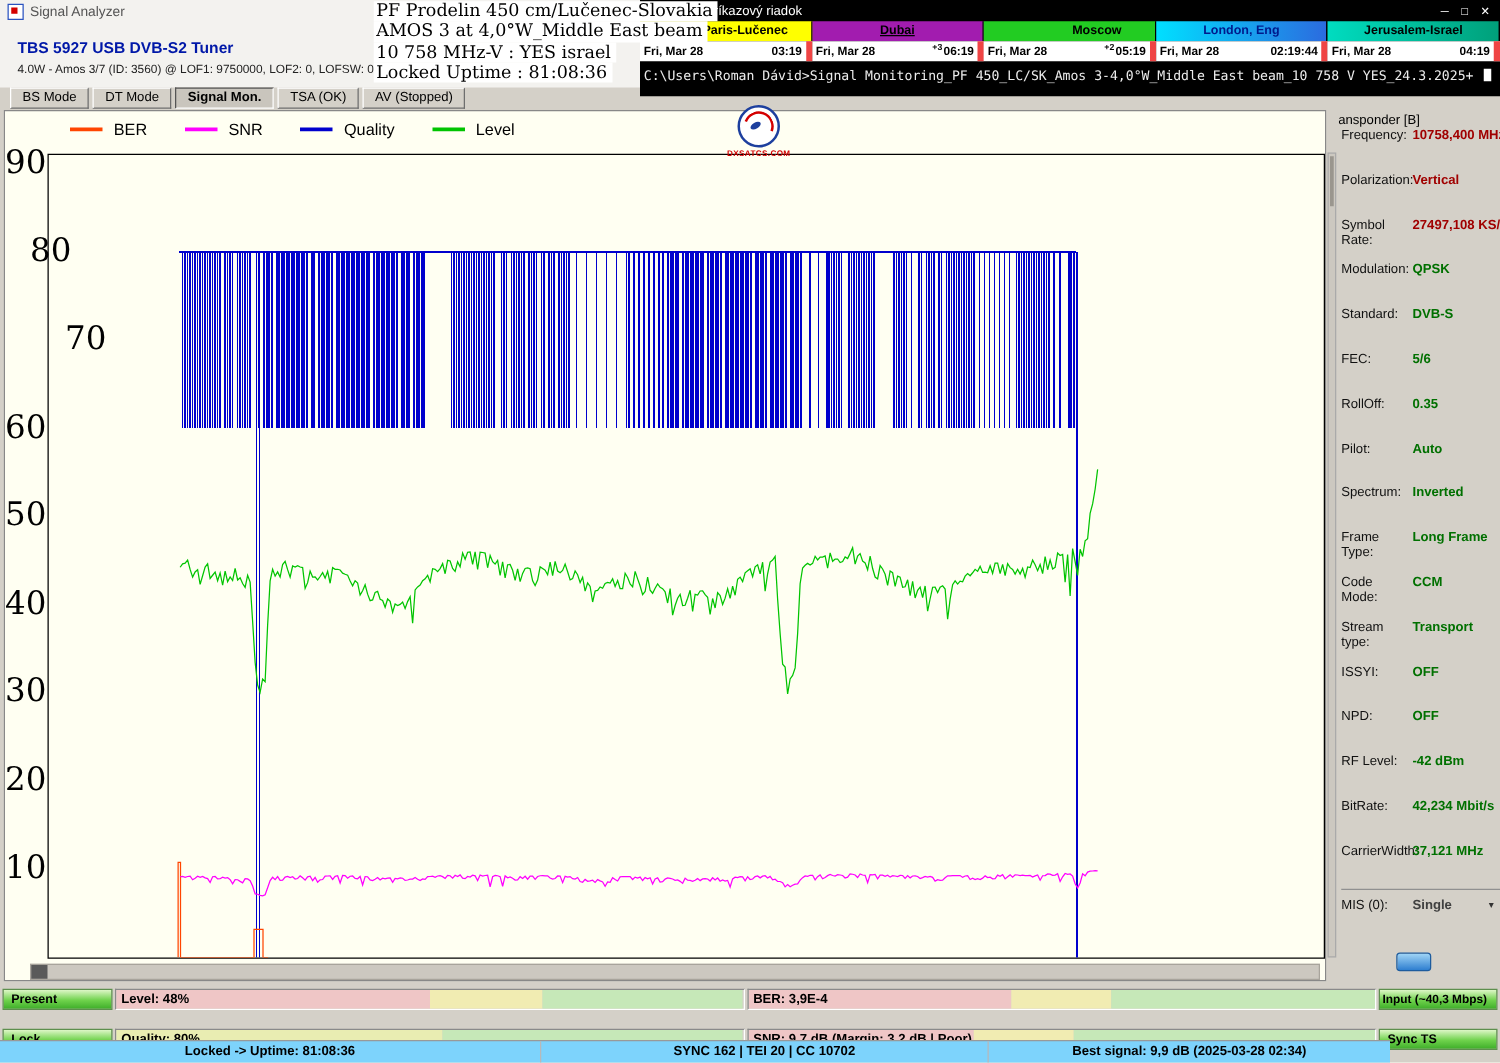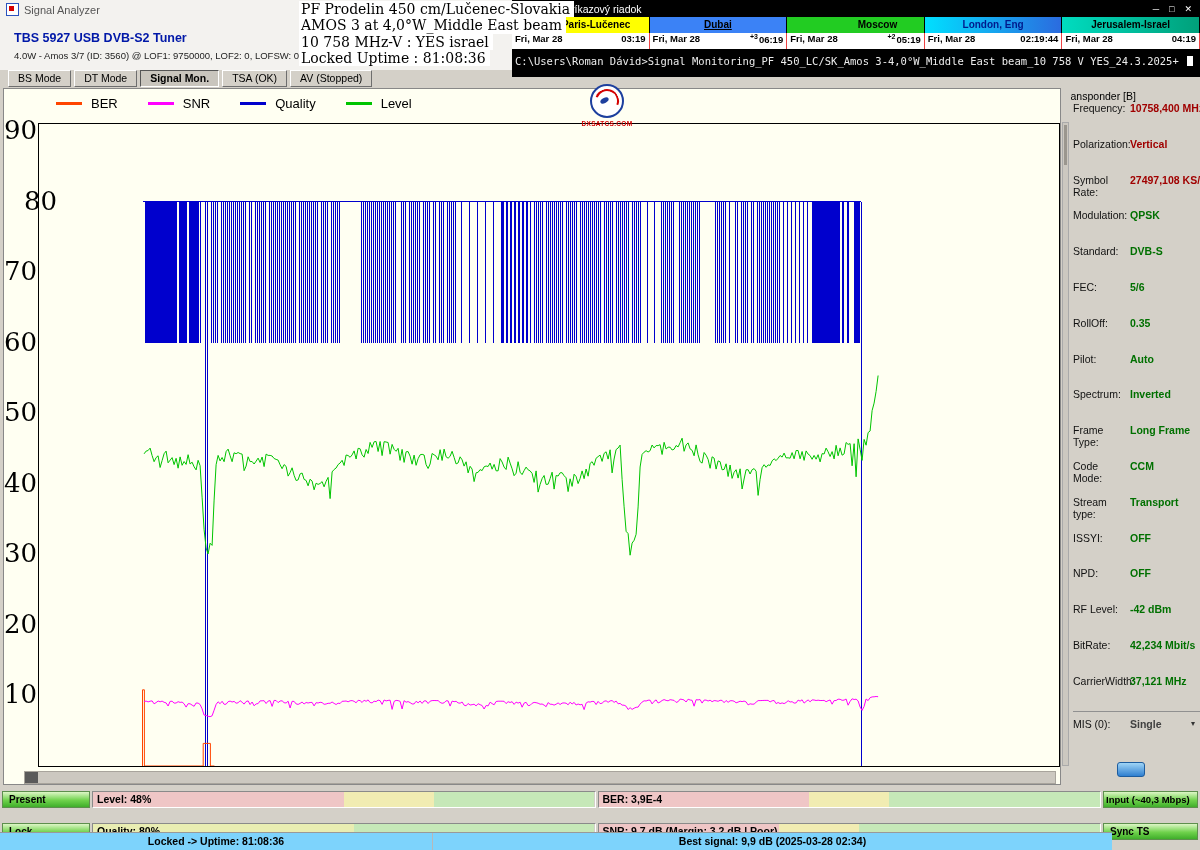--- a/index.html
+++ b/index.html
@@ -14,21 +14,21 @@
   .overlay div{background:#fff;padding:0 4px 0 2px;width:max-content}
   
   .console{position:absolute;left:512px;top:0;width:688px;height:77px;background:#000;z-index:2}
   .console-titlebar{height:17px;display:flex;align-items:center;color:#fff;font-size:10.5px;padding-left:34px;gap:6px}
   .console-win-icon{width:10px;height:9px;border:1px solid #fff;position:relative;flex:none}
   .console-win-icon::after{content:"";position:absolute;left:0;top:0;width:100%;height:2px;background:#fff}
   .console-controls{margin-left:auto;display:flex;gap:10px;padding-right:8px;font-size:9px;color:#fff}
   .console-controls span{cursor:default}
   .clock-row{display:flex;height:16px}
   .clock-city{width:137.6px;box-sizing:border-box;font-size:10px;font-weight:bold;text-align:center;line-height:16px;border-right:1px solid #000;white-space:nowrap;overflow:hidden}
-  .clock-time{width:137.6px;box-sizing:border-box;background:#fff;color:#000;font-size:9.5px;font-weight:bold;display:flex;justify-content:space-between;padding:0 3px;border-right:1px solid #ef4444;white-space:nowrap;overflow:hidden}
+  .clock-time{width:137.6px;box-sizing:border-box;background:#fff;color:#000;font-size:9.5px;font-weight:bold;display:flex;justify-content:space-between;align-items:center;padding:0 3px;border-right:5px solid #ef4444;white-space:nowrap;overflow:hidden}
   .clock-time sup{font-size:7px;margin-right:1px}
   .console-prompt{color:#ececec;font-family:"DejaVu Sans Mono",monospace;font-size:10.5px;padding:6px 0 0 3px;white-space:nowrap}
   .console-prompt::after{content:"";display:inline-block;width:6px;height:10px;background:#fff;margin-left:2px;vertical-align:-1px}
   
   .tabs{position:absolute;left:8px;top:70px;display:flex;gap:3px;z-index:3}
   .tab{height:17px;line-height:15px;font-size:10.5px;padding:0 9px;background:#d4d0c8;border:1px solid;border-color:#fff #6e6e6e #6e6e6e #fff;color:#000;box-sizing:border-box}
   .tab.active{background:#c9c5bd;border-color:#555 #fff #fff #555;font-weight:bold}
   
   .chart-panel{position:absolute;left:3px;top:88px;width:1058px;height:697px;background:#fffff2;border:1px solid #888;box-sizing:border-box}
   .legend{position:absolute;left:52px;top:7px;display:flex;align-items:center;font-size:13px;color:#000;z-index:2}
@@ -96,21 +96,21 @@
     <span class="console-win-icon"></span>
     <span>Príkazový riadok</span>
     <span class="console-controls" id="console-controls">
         <span>─</span>
         <span>□</span>
         <span>✕</span>
       </span>
   </div>
   <div class="clock-row" id="clock-cities">
       <div class="clock-city" style="color: rgb(0, 0, 0); background: rgb(255, 255, 0);">Berlin-Paris-Lučenec</div>
-      <div class="clock-city" style="color: rgb(0, 0, 0); background: #3b82f6; text-decoration: underline;">Dubai</div>
+      <div class="clock-city" style="color: rgb(0, 0, 0); background: #a21caf; text-decoration: underline;">Dubai</div>
       <div class="clock-city" style="color: rgb(0, 0, 0); background: rgb(34, 204, 34); padding-left: 44px;">Moscow</div>
       <div class="clock-city" style="color: rgb(0, 26, 140); background: linear-gradient(90deg, rgb(0, 224, 255), rgb(43, 107, 223));">London, Eng</div>
       <div class="clock-city" style="color: rgb(0, 0, 0); background: linear-gradient(90deg, rgb(0, 220, 192), rgb(0, 160, 122));">Jerusalem-Israel</div>
     </div>
   <div class="clock-row" id="clock-times">
       <div class="clock-time">
         <span>Fri, Mar 28</span>
         <span>03:19</span>
       </div>
       <div class="clock-time">
@@ -174,21 +174,21 @@
         <path d="M103.5 642.0L103.5 565.8L105.4 565.8L105.4 642.0L164.2 642.0L164.2 619.4L171.4 619.4L171.4 642.0L175.4 642.0" stroke="#ff4500" stroke-width="1" fill="none"></path>
         <path d="M105.1 329.8L107.1 327.1L109.1 326.5L111.1 324.1L113.1 331.5L115.1 337.7L117.1 333.6L119.1 331.8L121.1 343.5L123.1 336.6L125.1 329.7L127.1 327.1L129.1 338.8L131.1 336.2L133.1 333.6L135.1 340.6L137.1 334.3L139.1 344.2L141.1 332.9L143.1 341.3L145.1 337.5L147.1 340.4L149.1 330.7L151.1 340.0L153.1 338.2L155.1 342.8L157.1 345.9L159.1 336.3L161.1 341.7L163.1 373.2L165.1 405.8L167.1 424.0L169.1 429.9L171.1 419.2L173.1 421.4L175.1 376.1L177.1 340.7L179.1 331.4L181.1 336.9L183.1 333.5L185.1 337.7L187.1 327.6L189.1 325.1L191.1 331.7L193.1 337.7L195.1 328.8L197.1 329.7L199.1 328.5L201.1 329.6L203.1 330.1L205.1 346.7L207.1 342.1L209.1 332.8L211.1 337.6L213.1 337.5L215.1 340.0L217.1 337.2L219.1 334.1L221.1 338.5L223.1 333.0L225.1 342.6L227.1 330.1L229.1 331.4L231.1 331.4L233.1 332.0L235.1 334.5L237.1 335.4L239.1 336.1L241.1 340.8L243.1 344.7L245.1 340.6L247.1 342.4L249.1 352.1L251.1 348.6L253.1 343.8L255.1 351.3L257.1 356.5L259.1 355.9L261.1 349.9L263.1 349.0L265.1 355.4L267.1 356.4L269.1 361.8L271.1 355.2L273.1 357.1L275.1 365.8L277.1 359.2L279.1 360.4L281.1 359.5L283.1 357.6L285.1 362.8L287.1 357.3L289.1 353.4L291.1 374.6L293.1 347.9L295.1 345.5L297.1 344.0L299.1 340.6L301.1 339.0L303.1 336.3L305.1 341.5L307.1 331.0L309.1 331.5L311.1 333.3L313.1 330.9L315.1 326.9L317.1 335.0L319.1 324.3L321.1 324.8L323.1 330.8L325.1 333.2L327.1 325.5L329.1 329.5L331.1 318.4L333.1 323.4L335.1 317.8L337.1 317.5L339.1 327.5L341.1 317.5L343.1 331.6L345.1 317.7L347.1 318.0L349.1 318.5L351.1 330.2L353.1 320.4L355.1 325.3L357.1 327.3L359.1 324.3L361.1 336.4L363.1 325.4L365.1 338.4L367.1 327.8L369.1 327.6L371.1 332.2L373.1 340.2L375.1 331.1L377.1 341.3L379.1 334.7L381.1 330.8L383.1 330.3L385.1 331.0L387.1 340.7L389.1 344.5L391.1 340.0L393.1 329.5L395.1 330.8L397.1 332.2L399.1 335.8L401.1 325.7L403.1 336.5L405.1 325.1L407.1 332.8L409.1 334.2L411.1 332.3L413.1 327.3L415.1 333.4L417.1 339.9L419.1 338.9L421.1 332.8L423.1 335.8L425.1 342.1L427.1 337.8L429.1 348.9L431.1 342.3L433.1 345.1L435.1 357.6L437.1 348.8L439.1 348.3L441.1 345.6L443.1 346.6L445.1 342.8L447.1 342.0L449.1 342.5L451.1 339.0L453.1 345.2L455.1 340.4L457.1 346.8L459.1 346.8L461.1 334.6L463.1 338.0L465.1 343.1L467.1 345.5L469.1 333.1L471.1 339.1L473.1 344.8L475.1 351.7L477.1 349.2L479.1 337.7L481.1 348.2L483.1 350.6L485.1 346.6L487.1 343.1L489.1 345.8L491.1 346.9L493.1 349.4L495.1 358.4L497.1 346.9L499.1 368.1L501.1 360.4L503.1 354.6L505.1 351.5L507.1 360.4L509.1 360.2L511.1 354.6L513.1 348.2L515.1 365.1L517.1 351.5L519.1 352.0L521.1 348.8L523.1 348.7L525.1 351.7L527.1 353.8L529.1 367.6L531.1 354.8L533.1 362.4L535.1 350.2L537.1 352.5L539.1 359.6L541.1 354.5L543.1 346.9L545.1 354.7L547.1 345.0L549.1 352.2L551.1 339.4L553.1 337.7L555.1 341.3L557.1 334.2L559.1 332.6L561.1 331.1L563.1 337.4L565.1 329.4L567.1 327.8L569.1 335.1L571.1 325.8L573.1 348.9L575.1 335.0L577.1 325.6L579.1 324.0L581.1 321.1L583.1 355.4L585.1 382.8L587.1 407.3L589.1 409.6L591.1 431.2L593.1 419.1L595.1 416.3L597.1 410.3L599.1 382.9L601.1 343.0L603.1 330.4L605.1 328.2L607.1 326.7L609.1 328.0L611.1 326.7L613.1 321.0L615.1 323.9L617.1 321.6L619.1 321.6L621.1 320.7L623.1 330.5L625.1 318.3L627.1 325.0L629.1 323.2L631.1 323.2L633.1 326.0L635.1 325.2L637.1 321.5L639.1 322.9L641.1 318.7L643.1 314.2L645.1 327.3L647.1 320.9L649.1 318.9L651.1 324.9L653.1 326.3L655.1 331.8L657.1 320.9L659.1 330.8L661.1 337.6L663.1 339.1L665.1 328.5L667.1 331.2L669.1 335.4L671.1 344.3L673.1 332.8L675.1 334.1L677.1 345.1L679.1 336.9L681.1 337.7L683.1 345.8L685.1 345.4L687.1 339.8L689.1 352.5L691.1 341.0L693.1 354.4L695.1 348.3L697.1 345.7L699.1 354.1L701.1 344.8L703.1 365.0L705.1 355.0L707.1 345.8L709.1 345.7L711.1 350.0L713.1 345.7L715.1 344.6L717.1 347.2L719.1 371.4L721.1 355.3L723.1 343.7L725.1 340.7L727.1 343.3L729.1 340.9L731.1 341.4L733.1 336.9L735.1 334.8L737.1 336.6L739.1 334.2L741.1 331.5L743.1 333.1L745.1 329.1L747.1 333.9L749.1 333.8L751.1 334.2L753.1 328.6L755.1 334.8L757.1 326.5L759.1 326.5L761.1 334.8L763.1 327.5L765.1 336.4L767.1 326.9L769.1 330.1L771.1 331.6L773.1 335.3L775.1 331.4L777.1 335.2L779.1 330.7L781.1 337.9L783.1 329.6L785.1 330.0L787.1 324.1L789.1 327.8L791.1 332.5L793.1 327.6L795.1 334.9L797.1 321.3L799.1 331.8L801.1 323.9L803.1 331.2L805.1 329.9L807.1 318.5L809.1 320.4L811.1 319.6L813.1 341.8L815.1 319.7L817.1 352.8L819.1 314.9L821.1 325.3L823.1 336.4L825.1 315.4L827.1 321.2L829.1 308.6L831.1 307.0L833.1 286.6L835.1 279.1L837.1 267.4L839.1 251.5" stroke="#00c400" stroke-width="1" fill="none"></path>
         <path d="M105.1 577.4L107.1 577.1L109.1 577.9L111.1 577.2L113.1 576.9L115.1 579.8L117.1 578.6L119.1 577.0L121.1 577.8L123.1 577.1L125.1 578.3L127.1 578.9L129.1 582.0L131.1 577.4L133.1 577.2L135.1 579.1L137.1 579.0L139.1 577.7L141.1 578.4L143.1 578.1L145.1 579.8L147.1 583.1L149.1 579.7L151.1 579.8L153.1 581.1L155.1 582.3L157.1 579.0L159.1 579.1L161.1 580.5L163.1 584.8L165.1 591.1L167.1 591.4L169.1 592.3L171.1 592.7L173.1 591.8L175.1 586.2L177.1 580.4L179.1 577.8L181.1 579.7L183.1 577.3L185.1 580.3L187.1 580.2L189.1 577.7L191.1 577.1L193.1 578.0L195.1 577.4L197.1 579.2L199.1 578.8L201.1 576.7L203.1 578.2L205.1 580.1L207.1 577.5L209.1 576.9L211.1 580.5L213.1 578.0L215.1 581.8L217.1 579.9L219.1 579.6L221.1 576.9L223.1 576.8L225.1 576.7L227.1 579.5L229.1 577.1L231.1 576.6L233.1 582.4L235.1 576.4L237.1 576.5L239.1 578.6L241.1 577.0L243.1 576.8L245.1 578.7L247.1 579.0L249.1 577.2L251.1 584.0L253.1 577.3L255.1 577.4L257.1 579.9L259.1 580.4L261.1 579.4L263.1 578.0L265.1 580.0L267.1 578.5L269.1 579.0L271.1 578.5L273.1 578.4L275.1 581.9L277.1 578.7L279.1 579.0L281.1 578.3L283.1 578.6L285.1 580.3L287.1 580.0L289.1 579.3L291.1 579.3L293.1 578.0L295.1 579.4L297.1 580.5L299.1 579.2L301.1 579.5L303.1 577.3L305.1 577.2L307.1 577.0L309.1 577.8L311.1 576.8L313.1 576.6L315.1 577.3L317.1 578.8L319.1 576.3L321.1 576.6L323.1 578.5L325.1 576.2L327.1 577.3L329.1 575.9L331.1 578.5L333.1 578.9L335.1 577.2L337.1 577.6L339.1 576.1L341.1 576.7L343.1 580.4L345.1 576.0L347.1 576.9L349.1 576.4L351.1 576.2L353.1 585.4L355.1 577.4L357.1 576.4L359.1 576.6L361.1 577.3L363.1 585.0L365.1 576.7L367.1 578.2L369.1 577.6L371.1 578.6L373.1 580.0L375.1 579.9L377.1 577.3L379.1 578.8L381.1 577.0L383.1 579.4L385.1 576.9L387.1 576.9L389.1 579.5L391.1 577.2L393.1 576.6L395.1 576.5L397.1 576.6L399.1 576.6L401.1 578.4L403.1 579.3L405.1 578.8L407.1 576.8L409.1 576.9L411.1 582.1L413.1 577.1L415.1 577.7L417.1 577.3L419.1 578.9L421.1 579.2L423.1 578.0L425.1 581.2L427.1 581.8L429.1 579.5L431.1 581.0L433.1 580.7L435.1 580.2L437.1 581.9L439.1 579.7L441.1 580.7L443.1 581.5L445.1 585.0L447.1 581.5L449.1 581.9L451.1 578.2L453.1 579.6L455.1 580.8L457.1 577.5L459.1 577.2L461.1 577.2L463.1 577.2L465.1 577.3L467.1 579.6L469.1 577.7L471.1 578.5L473.1 577.7L475.1 580.4L477.1 578.1L479.1 579.1L481.1 578.2L483.1 583.2L485.1 579.1L487.1 578.3L489.1 581.6L491.1 581.3L493.1 579.3L495.1 578.4L497.1 578.7L499.1 579.2L501.1 580.2L503.1 580.0L505.1 581.1L507.1 582.7L509.1 578.6L511.1 580.2L513.1 580.3L515.1 581.1L517.1 580.2L519.1 578.9L521.1 580.5L523.1 579.1L525.1 578.9L527.1 579.2L529.1 580.8L531.1 578.2L533.1 580.0L535.1 578.4L537.1 581.0L539.1 580.0L541.1 580.8L543.1 580.3L545.1 585.6L547.1 579.1L549.1 577.8L551.1 578.1L553.1 577.4L555.1 577.5L557.1 580.6L559.1 577.4L561.1 579.6L563.1 579.2L565.1 577.3L567.1 576.8L569.1 578.3L571.1 576.9L573.1 576.6L575.1 578.4L577.1 577.1L579.1 579.8L581.1 579.4L583.1 581.1L585.1 581.2L587.1 582.2L589.1 585.5L591.1 583.7L593.1 585.4L595.1 584.2L597.1 583.3L599.1 583.1L601.1 580.1L603.1 578.1L605.1 576.8L607.1 577.0L609.1 576.2L611.1 576.2L613.1 579.9L615.1 577.3L617.1 575.9L619.1 579.0L621.1 578.0L623.1 576.5L625.1 575.6L627.1 576.4L629.1 576.8L631.1 575.7L633.1 576.0L635.1 576.4L637.1 578.4L639.1 577.7L641.1 575.1L643.1 575.4L645.1 576.0L647.1 578.0L649.1 575.2L651.1 576.0L653.1 576.3L655.1 582.2L657.1 575.7L659.1 575.9L661.1 575.6L663.1 579.1L665.1 576.1L667.1 576.1L669.1 577.0L671.1 576.2L673.1 577.7L675.1 576.6L677.1 576.8L679.1 577.3L681.1 576.3L683.1 576.4L685.1 578.7L687.1 576.5L689.1 578.3L691.1 576.8L693.1 576.7L695.1 577.2L697.1 578.8L699.1 578.1L701.1 577.2L703.1 577.6L705.1 577.1L707.1 577.9L709.1 580.9L711.1 579.8L713.1 580.2L715.1 580.1L717.1 578.2L719.1 576.6L721.1 576.6L723.1 576.5L725.1 576.4L727.1 576.4L729.1 576.4L731.1 577.9L733.1 576.8L735.1 576.5L737.1 579.6L739.1 578.5L741.1 579.6L743.1 578.9L745.1 579.6L747.1 578.5L749.1 576.7L751.1 578.0L753.1 577.7L755.1 579.1L757.1 578.9L759.1 576.1L761.1 577.1L763.1 575.8L765.1 579.1L767.1 577.4L769.1 575.9L771.1 577.8L773.1 575.9L775.1 576.0L777.1 576.5L779.1 576.2L781.1 576.5L783.1 576.5L785.1 576.4L787.1 577.7L789.1 576.7L791.1 576.0L793.1 580.2L795.1 576.6L797.1 576.5L799.1 575.2L801.1 575.3L803.1 576.3L805.1 576.1L807.1 575.0L809.1 581.2L811.1 577.4L813.1 574.8L815.1 575.5L817.1 575.2L819.1 576.9L821.1 583.0L823.1 586.4L825.1 582.4L827.1 575.0L829.1 576.6L831.1 573.7L833.1 572.9L835.1 572.8L837.1 572.5L839.1 572.7" stroke="#ff00ff" stroke-width="1" fill="none"></path>
       </svg>
   </div>
   <div class="hscroll">
     <div class="hthumb"></div>
   </div>
 <div class="ylabel" style="top: 26.0549px;">90</div>
     <div class="ylabel" style="top: 96.6044px; margin-left: 20px;">80</div>
-    <div class="ylabel" style="top: 167.154px;">70</div>
+    <div class="ylabel" style="top: 167.154px; margin-left: 48px;">70</div>
     <div class="ylabel" style="top: 237.703px;">60</div>
     <div class="ylabel" style="top: 308.253px;">50</div>
     <div class="ylabel" style="top: 378.802px;">40</div>
     <div class="ylabel" style="top: 449.352px;">30</div>
     <div class="ylabel" style="top: 519.901px;">20</div>
     <div class="ylabel" style="top: 590.451px;">10</div>
   </div>
 
 <div class="vscroll">
   <div class="vthumb"></div>
@@ -303,14 +303,15 @@
         <div class="zone" style="width: 16%; background: rgb(241, 236, 178);"></div>
         <div class="zone" style="width: 48%; background: rgb(198, 232, 184);"></div>
         <div class="meter-label">SNR: 9,7 dB (Margin: 3,2 dB | Poor)</div>
       </div>
       <div class="badge" style="flex: 0 0 95px;">Sync TS</div>
     </div>
   </div>
 
 <div class="statusbar">
   <div class="status-cell c1">Locked -&gt; Uptime: 81:08:36</div>
+  <div class="status-cell c2">SYNC 162 | TEI 20 | CC 10702</div>
   <div class="status-cell c3">Best signal: 9,9 dB (2025-03-28 02:34)</div>
 </div>
 
 </body></html>

